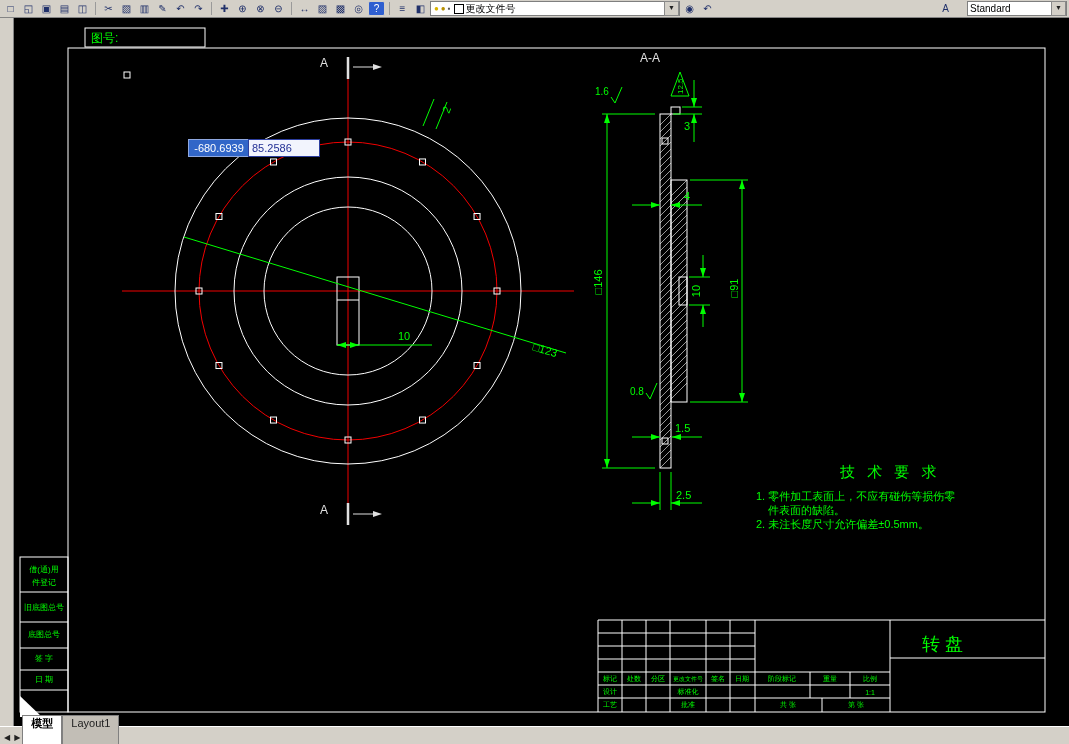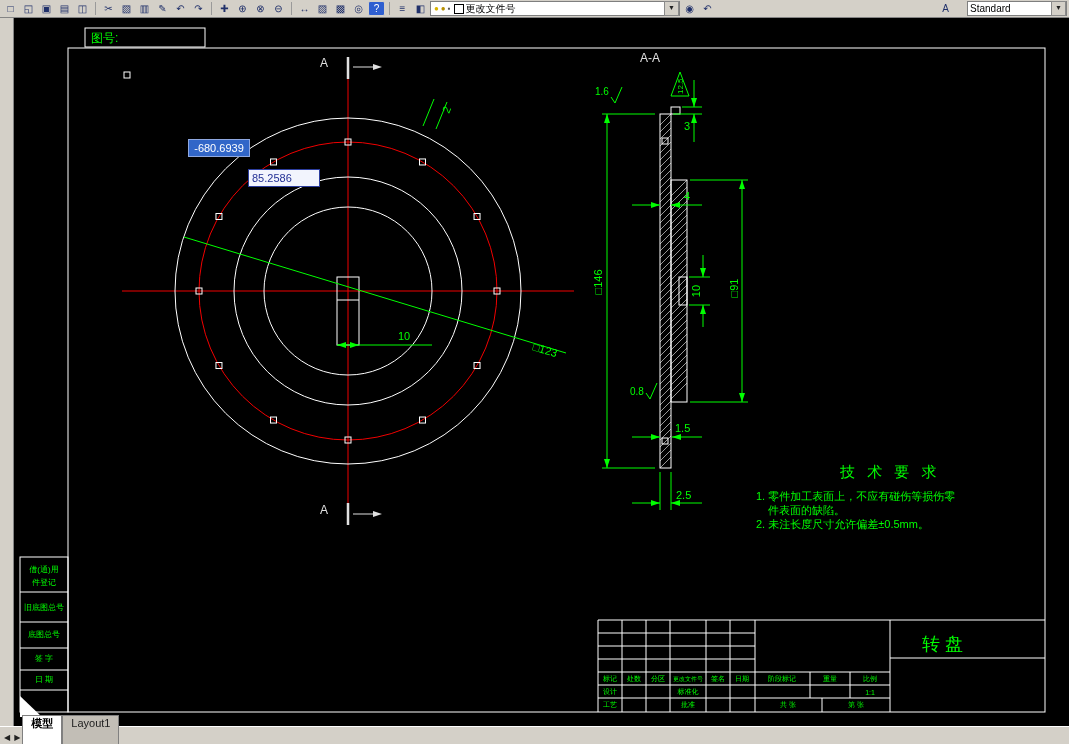--- a/index.html
+++ b/index.html
@@ -35,21 +35,21 @@
           border-top:1px solid #fff;display:flex;align-items:flex-end;z-index:10;
           font-size:11px;padding-left:2px;}
   .tabnav{font-size:8px;padding:0 2px 2px 2px;color:#222;cursor:pointer;}
   .tab{padding:1px 8px 14px 8px;border:1px solid #808080;border-bottom:none;
        background:#c2beb6;height:13px;line-height:13px;cursor:pointer;color:#222;}
   .tab.active{background:#fff;font-weight:bold;color:#000;}
   
   .di{position:absolute;height:16px;font-size:11px;line-height:16px;padding:0 3px;
       z-index:6;box-sizing:content-box;}
   .di-x{left:188px;top:139px;width:54px;background:#3166c8;border:1px solid #8fa8e0;color:#fff;text-align:center;}
-  .di-y{left:248px;top:139px;width:64px;background:#f2f4fd;border:1px solid #2c3d9d;color:#222f94;margin-top:30px;}
+  .di-y{left:248px;top:139px;width:64px;background:#f2f4fd;border:1px solid #2c3d9d;color:#222f94;}
   
   svg{position:absolute;top:0;left:0;z-index:1;}
   svg text{font-family:"Liberation Sans",sans-serif;}
   .w{fill:none;stroke:#fff;stroke-width:1;}
   .wl{stroke:#fff;stroke-width:1;}
   .wline{stroke:#e0e0e0;stroke-width:1;}
   .thick{stroke:#e0e0e0;stroke-width:2.5;}
   .red{stroke:#f00000;stroke-width:1;fill:none;}
   .g line{stroke:#00ff00;stroke-width:1;}
   .g polyline,.g polygon{fill:none;stroke:#00ff00;stroke-width:1;}

